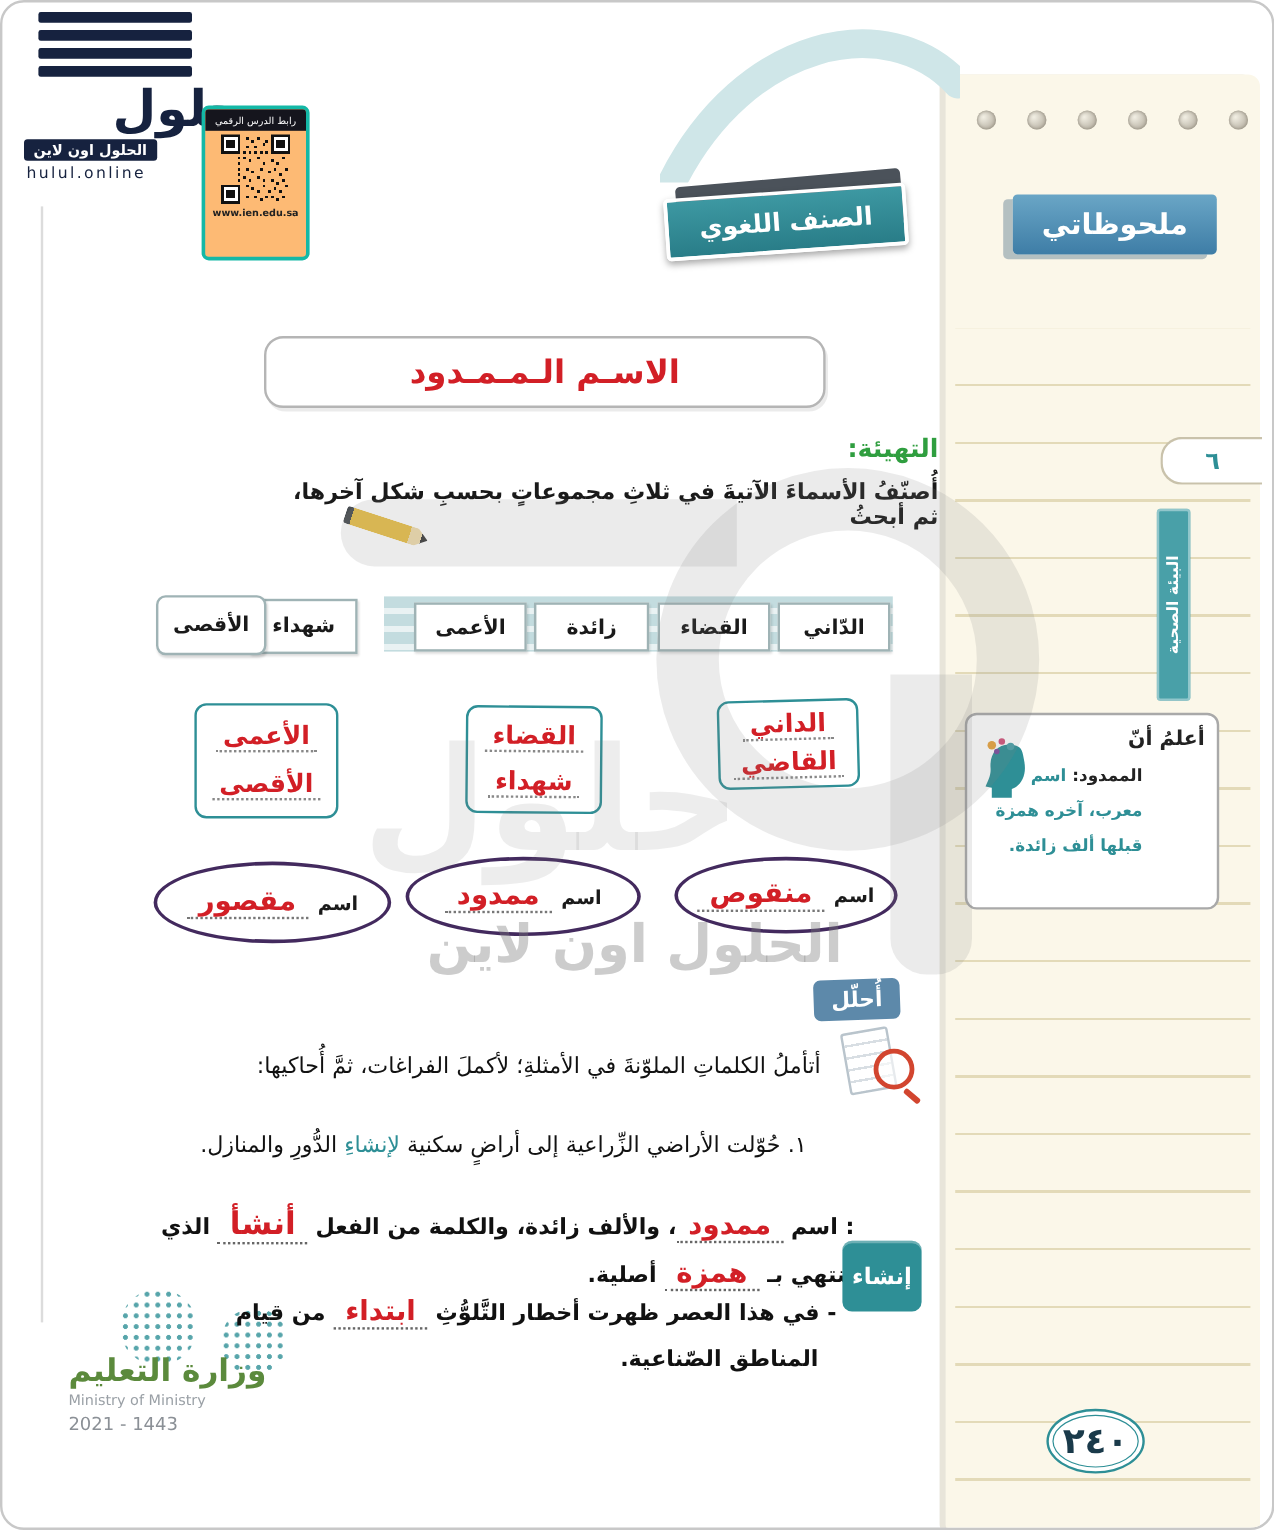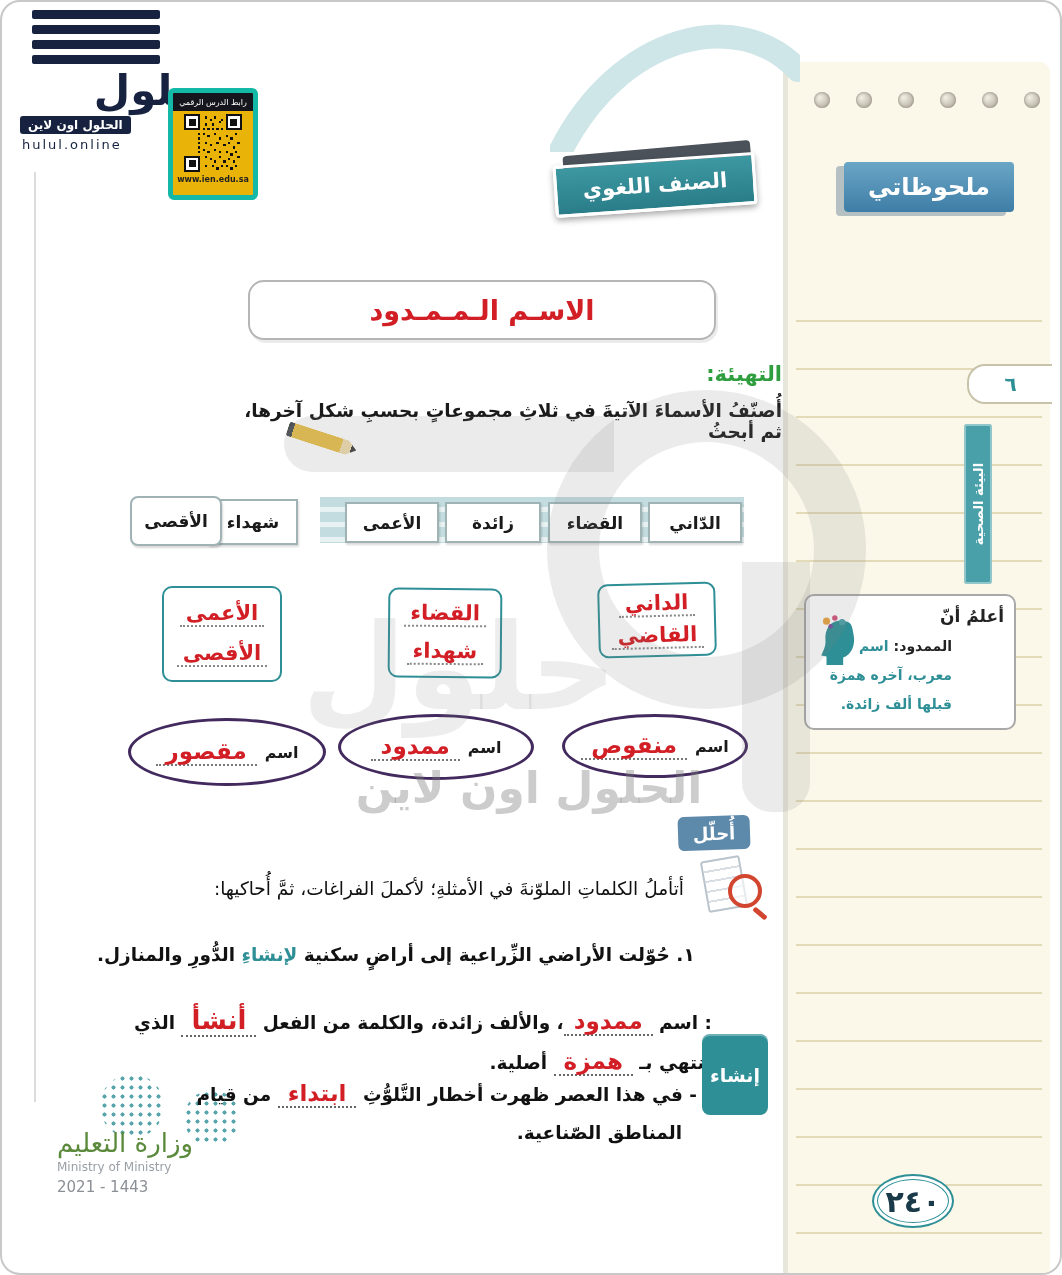--- a/index.html
+++ b/index.html
@@ -18,55 +18,55 @@
   .notes-tab{position:absolute;left:56px;top:100px;width:170px;height:50px;
              background:linear-gradient(180deg,#6aa6c6,#3e7da6);color:#fff;font-size:24px;font-weight:700;
              display:flex;align-items:center;justify-content:center;border-radius:4px;
              box-shadow:-8px 4px 0 rgba(50,90,120,.35);}
   .unit-tab{position:absolute;left:179px;top:302px;width:83px;height:36px;background:#fff;
             border:2px solid #c9c2ab;border-right:none;border-radius:18px 0 0 18px;color:#2e8f96;
             font-weight:700;font-size:20px;display:flex;align-items:center;justify-content:center;}
   .side-ribbon{position:absolute;left:110px;top:428px;width:160px;height:28px;transform:rotate(-90deg);
                background:#49a0a8;color:#fff;font-size:13px;font-weight:700;display:flex;align-items:center;
                justify-content:center;border-radius:3px;box-shadow:0 0 0 2px rgba(255,255,255,.4) inset;}
-  .know-box{position:absolute;left:16px;top:532px;width:212px;height:136px;background:#fff;
+  .know-box{position:absolute;left:16px;top:532px;width:212px;height:164px;background:#fff;
             border:2px solid #a9a9a9;border-radius:10px;box-sizing:border-box;padding:10px 10px 8px 8px;
             direction:rtl;z-index:3;}
   .know-title{font-size:17px;font-weight:700;color:#222;text-align:right;margin-bottom:6px;}
   .know-term{font-size:14px;font-weight:700;color:#222;display:inline;}
   .know-def{font-size:14px;font-weight:700;color:#2e8f96;display:inline;line-height:1.8;}
   .know-text{margin-right:52px;text-align:right;line-height:1.8;}
   .head-svg{position:absolute;left:8px;top:16px;}
   .page-num{position:absolute;left:84px;top:1112px;width:78px;height:50px;border:2px solid #2e8f96;
             border-radius:50%;display:flex;align-items:center;justify-content:center;font-size:30px;
             font-weight:700;color:#1a3a4a;background:#fff;}
   .page-num::after{content:"";position:absolute;inset:3px;border:1.5px solid #2e8f96;border-radius:50%;}
   
   .brand{left:12px;top:8px;width:190px;height:162px;z-index:12;}
   .brand-bars div{width:128px;height:9px;background:#16223f;margin:0 0 6px 18px;border-radius:2px;}
   .brand-name{font-size:42px;font-weight:700;color:#16223f;direction:rtl;margin:2px 0 0 6px;line-height:1;}
   .brand-sub{display:inline-block;background:#16223f;color:#fff;font-size:12px;font-weight:700;
              padding:2px 8px;border-radius:3px;direction:rtl;margin:4px 0 0 6px;}
   .brand-latin{font-size:13px;letter-spacing:2px;color:#16223f;margin:3px 0 0 8px;}
-  .qr-card{left:166px;top:86px;width:90px;height:112px;background:#eab308;border:5px solid #14b8a6;
+  .qr-card{left:166px;top:86px;width:90px;height:129px;background:#fdba74;border:3px solid #14b8a6;
            border-radius:6px;overflow:hidden;z-index:15;box-sizing:border-box;}
   .qr-head{height:18px;background:#15151d;color:#fff;font-size:8px;display:flex;align-items:center;
            justify-content:center;direction:rtl;}
   .qr-url{font-size:8px;font-weight:700;text-align:center;color:#222;}
   
   .top-arc{left:548px;top:0;z-index:4;}
   .banner-shadow{left:562px;top:146px;width:188px;height:46px;background:#4b525a;border-radius:4px;
                  transform:rotate(-5deg);z-index:8;}
   .banner{left:552px;top:157px;width:196px;height:46px;background:linear-gradient(180deg,#3d98a2,#297d88);
           border:3px solid #fff;box-shadow:0 3px 6px rgba(0,0,0,.35);transform:rotate(-4deg);color:#fff;
           font-size:21px;font-weight:700;display:flex;align-items:center;justify-content:center;
           border-radius:4px;z-index:9;direction:rtl;}
   .title-box{left:218px;top:278px;width:464px;height:56px;border:2.5px solid #b5b5b5;border-radius:16px;
              background:#fff;box-shadow:2px 3px 0 rgba(0,0,0,.08);display:flex;align-items:center;
-             justify-content:center;color:#d21f26;font-size:27px;font-weight:700;z-index:10;direction:rtl;margin-left:28px;}
+             justify-content:center;color:#d21f26;font-size:27px;font-weight:700;z-index:10;direction:rtl;}
   
   .warm-label{left:640px;top:360px;width:140px;text-align:right;color:#2f9e3f;font-size:21px;
               font-weight:700;direction:rtl;z-index:10;}
   .warm-l1{left:240px;top:398px;width:540px;text-align:right;direction:rtl;font-size:18.5px;
            font-weight:700;color:#1a1a1a;z-index:10;}
   .warm-l2{left:280px;top:443px;width:365px;text-align:right;direction:rtl;font-size:18.5px;
            font-weight:700;color:#1a1a1a;z-index:10;}
   .pencil{left:284px;top:430px;width:72px;height:15px;transform:rotate(18deg);border-radius:3px;
           background:linear-gradient(90deg,#4a4f53 0 8%,#e9c04a 8% 78%,#f0ddae 78% 92%,#3f3f3f 92%);
           clip-path:polygon(0 0,86% 0,100% 50%,86% 100%,0 100%);z-index:11;}
@@ -92,41 +92,41 @@
   .mag{left:698px;top:852px;width:66px;height:64px;z-index:10;}
   .mag .paper{position:absolute;left:4px;top:4px;width:36px;height:48px;background:#fff;
               border:2px solid #b9c4cc;border-radius:3px;transform:rotate(-10deg);
               background-image:repeating-linear-gradient(to bottom,transparent 0 8px,#d8dee3 8px 10px);}
   .mag .lens{position:absolute;right:4px;bottom:10px;width:26px;height:26px;border:4px solid #d2452f;
              border-radius:50%;background:rgba(255,255,255,.65);}
   .mag .handle{position:absolute;right:-2px;bottom:2px;width:16px;height:5px;background:#d2452f;
                transform:rotate(40deg);border-radius:2px;}
   .instruction{left:110px;top:876px;width:572px;text-align:right;direction:rtl;font-size:18.5px;
                font-weight:400;color:#111;z-index:10;}
-  .example1{left:95px;top:942px;width:645px;direction:rtl;text-align:left;font-size:18.5px;
-            font-weight:700;color:#111;z-index:10;}
+  .example1{left:95px;top:942px;width:645px;direction:rtl;text-align:center;font-size:18.5px;
+            font-weight:400;color:#111;z-index:10;}
   .teal-word{color:#2e8f96;}
   .fill-l1{left:110px;top:998px;width:600px;direction:rtl;text-align:right;font-size:18.5px;
            font-weight:700;color:#111;z-index:10;line-height:1.6;}
   .fill-l2{left:380px;top:1046px;width:330px;direction:rtl;text-align:right;font-size:18.5px;
            font-weight:700;color:#111;z-index:10;}
   .blank{color:#d21f26;font-weight:700;font-size:23px;border-bottom:2px dotted #666;padding:0 10px;}
   .blank.big{font-size:26px;}
-  .insha-tab{left:700px;top:1032px;width:66px;height:81px;background:#2e8f96;border-radius:8px;
+  .insha-tab{left:700px;top:1032px;width:66px;height:59px;background:#2e8f96;border-radius:8px;
              color:#fff;font-size:19px;font-weight:700;display:flex;align-items:center;justify-content:center;
              z-index:10;direction:rtl;box-shadow:inset 0 2px 0 rgba(255,255,255,.3);}
   .example2-l1{left:105px;top:1078px;width:590px;direction:rtl;text-align:right;font-size:18.5px;
                font-weight:700;color:#111;z-index:10;}
   .example2-l2{left:390px;top:1120px;width:290px;direction:rtl;text-align:right;font-size:18.5px;
                font-weight:700;color:#111;z-index:10;}
   .dotcircle{position:absolute;border-radius:50%;opacity:.8;z-index:9;
              background-image:radial-gradient(#2e8f96 1.8px,transparent 2.3px);background-size:9px 9px;}
   
   .footer{left:55px;top:1126px;width:180px;z-index:10;}
-  .moe-ar{font-size:26px;font-weight:400;color:#5b8a3c;direction:rtl;text-align:left;}
+  .moe-ar{font-size:26px;font-weight:700;color:#5b8a3c;direction:rtl;text-align:left;}
   .moe-en{font-size:12px;color:#9aa0a6;margin-top:2px;}
   .moe-year{font-size:15px;color:#8b9096;margin-top:4px;}
   
   .wm{position:absolute;pointer-events:none;z-index:40;}
   .wm-band{left:282px;top:414px;width:330px;height:56px;background:rgba(130,130,130,.16);
            border-radius:28px 0 0 28px;}
   .wm-ring{left:545px;top:388px;width:215px;height:215px;border:52px solid rgba(130,130,130,.16);
            border-radius:50%;}
   .wm-tail{left:740px;top:560px;width:68px;height:250px;background:rgba(130,130,130,.16);
            border-radius:0 0 30px 30px;}

